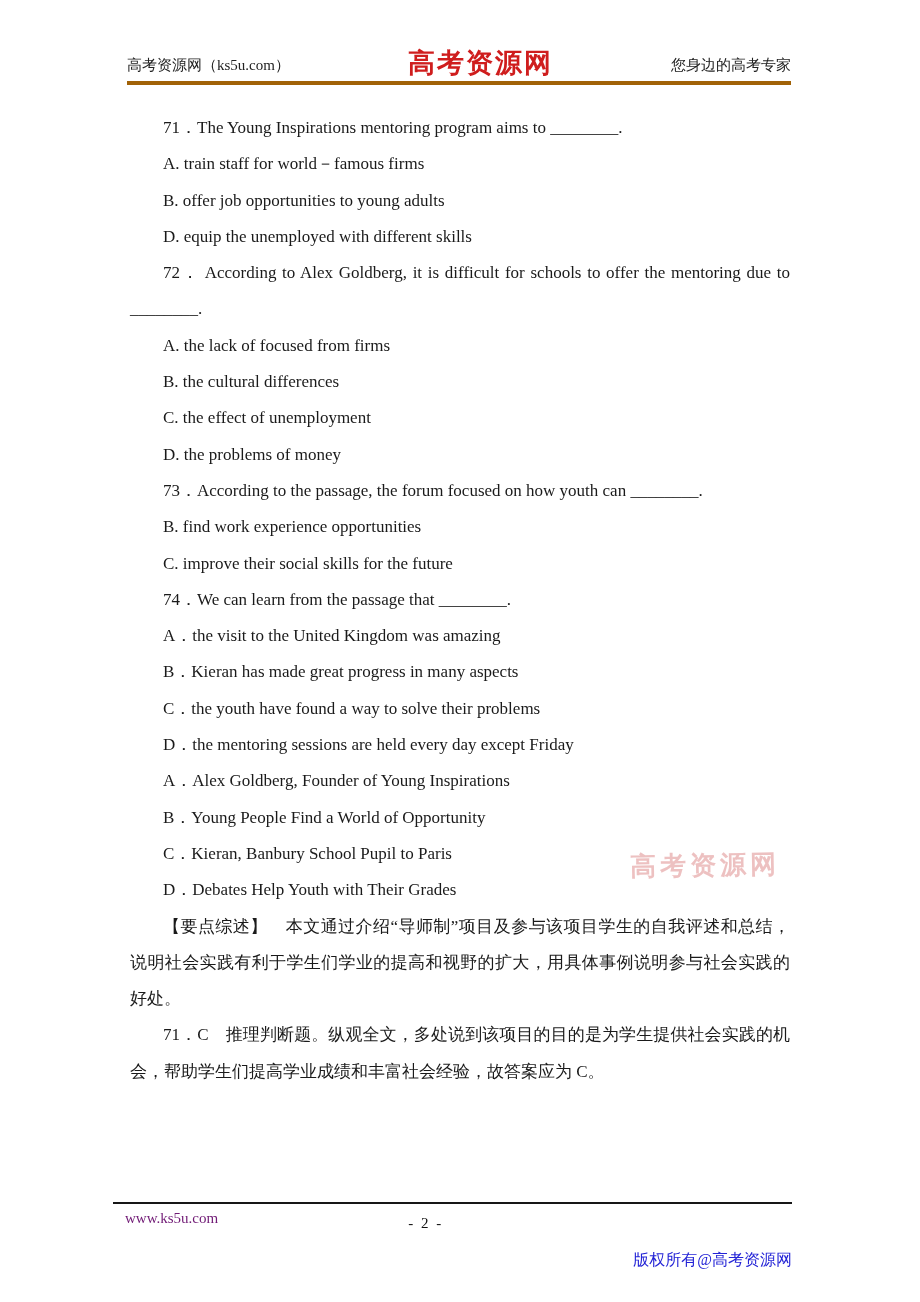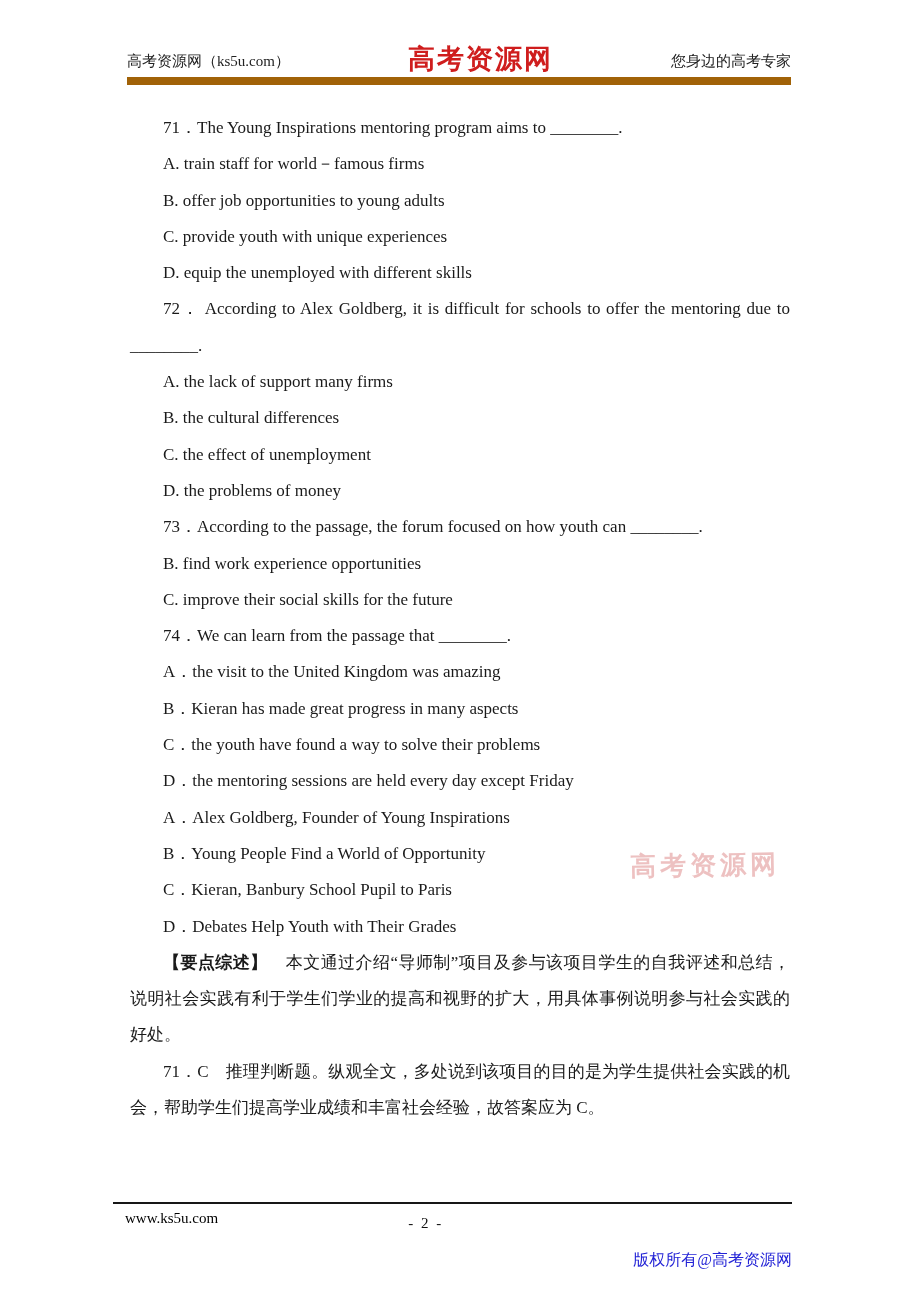--- a/index.html
+++ b/index.html
@@ -12,21 +12,21 @@
     color: #1a1a1a;
     overflow: hidden;
   }
   
   .header {
     position: absolute;
     left: 127px;
     right: 129px;
     top: 38px;
     height: 47px;
-    border-bottom: 8px solid #a16207;
+    border-bottom: 4px solid #a16207;
     display: flex;
     justify-content: space-between;
     align-items: flex-end;
     padding-bottom: 6px;
     box-sizing: border-box;
   }
   .site-name, .tagline { font-size: 15px; color: #222; white-space: nowrap; }
   .logo {
     font-size: 27px;
     font-weight: bold;
@@ -42,21 +42,21 @@
     left: 130px;
     top: 110px;
     width: 660px;
     font-size: 17px;
     line-height: 36.3px;
   }
   .content p { margin: 0; }
   .indent { text-indent: 33px; }
   .stretch { text-align: justify; text-align-last: justify; }
   .cn { text-align: justify; }
-  .summary-label { font-weight: bold; margin-right: 18px; }
+  .summary-label { font-weight: normal; margin-right: 18px; }
   
   .watermark {
     position: absolute;
     left: 630px;
     top: 848px;
     font-size: 26px;
     font-weight: bold;
     letter-spacing: 4px;
     color: #e09090;
     opacity: 0.55;
@@ -71,21 +71,21 @@
     right: 128px;
     top: 1202px;
     border-top: 2px solid #161616;
     display: flex;
     justify-content: space-between;
     align-items: flex-start;
     padding-top: 6px;
     box-sizing: border-box;
     font-size: 15px;
   }
-  .footer-url { color: #000000; padding-left: 12px; }
+  .footer-url { color: #701a75; padding-left: 12px; }
   .footer-copy { color: #2323d6; font-size: 16px; margin-top: 40px; }
   .page-num { color: #111; transform: translateY(5px); letter-spacing: 2px; }
 </style>
 </head>
 <body>
 
 <div class="page">
 
   <div class="header">
     <span class="site-name">高考资源网（ks5u.com）</span>
@@ -94,28 +94,27 @@
   </div>
 
   <div class="watermark">高考资源网</div>
 
   <div class="content">
 
     <div>
       <p class="indent">71．The Young Inspirations mentoring program aims to ________.</p>
       <p class="indent">A. train staff for world－famous firms</p>
       <p class="indent">B. offer job opportunities to young adults</p>
-      <p class="indent">C. provide youth with unique experiences</p>
       <p class="indent">D. equip the unemployed with different skills</p>
     </div>
 
     <div>
       <p class="indent stretch">72． According to Alex Goldberg, it is difficult for schools to offer the mentoring due to</p>
       <p>________.</p>
-      <p class="indent">A. the lack of support many firms</p>
+      <p class="indent">A. the lack of focused from firms</p>
       <p class="indent">B. the cultural differences</p>
       <p class="indent">C. the effect of unemployment</p>
       <p class="indent">D. the problems of money</p>
     </div>
 
     <div>
       <p class="indent">73．According to the passage, the forum focused on how youth can ________.</p>
       <p class="indent">B. find work experience opportunities</p>
       <p class="indent">C. improve their social skills for the future</p>
     </div>

